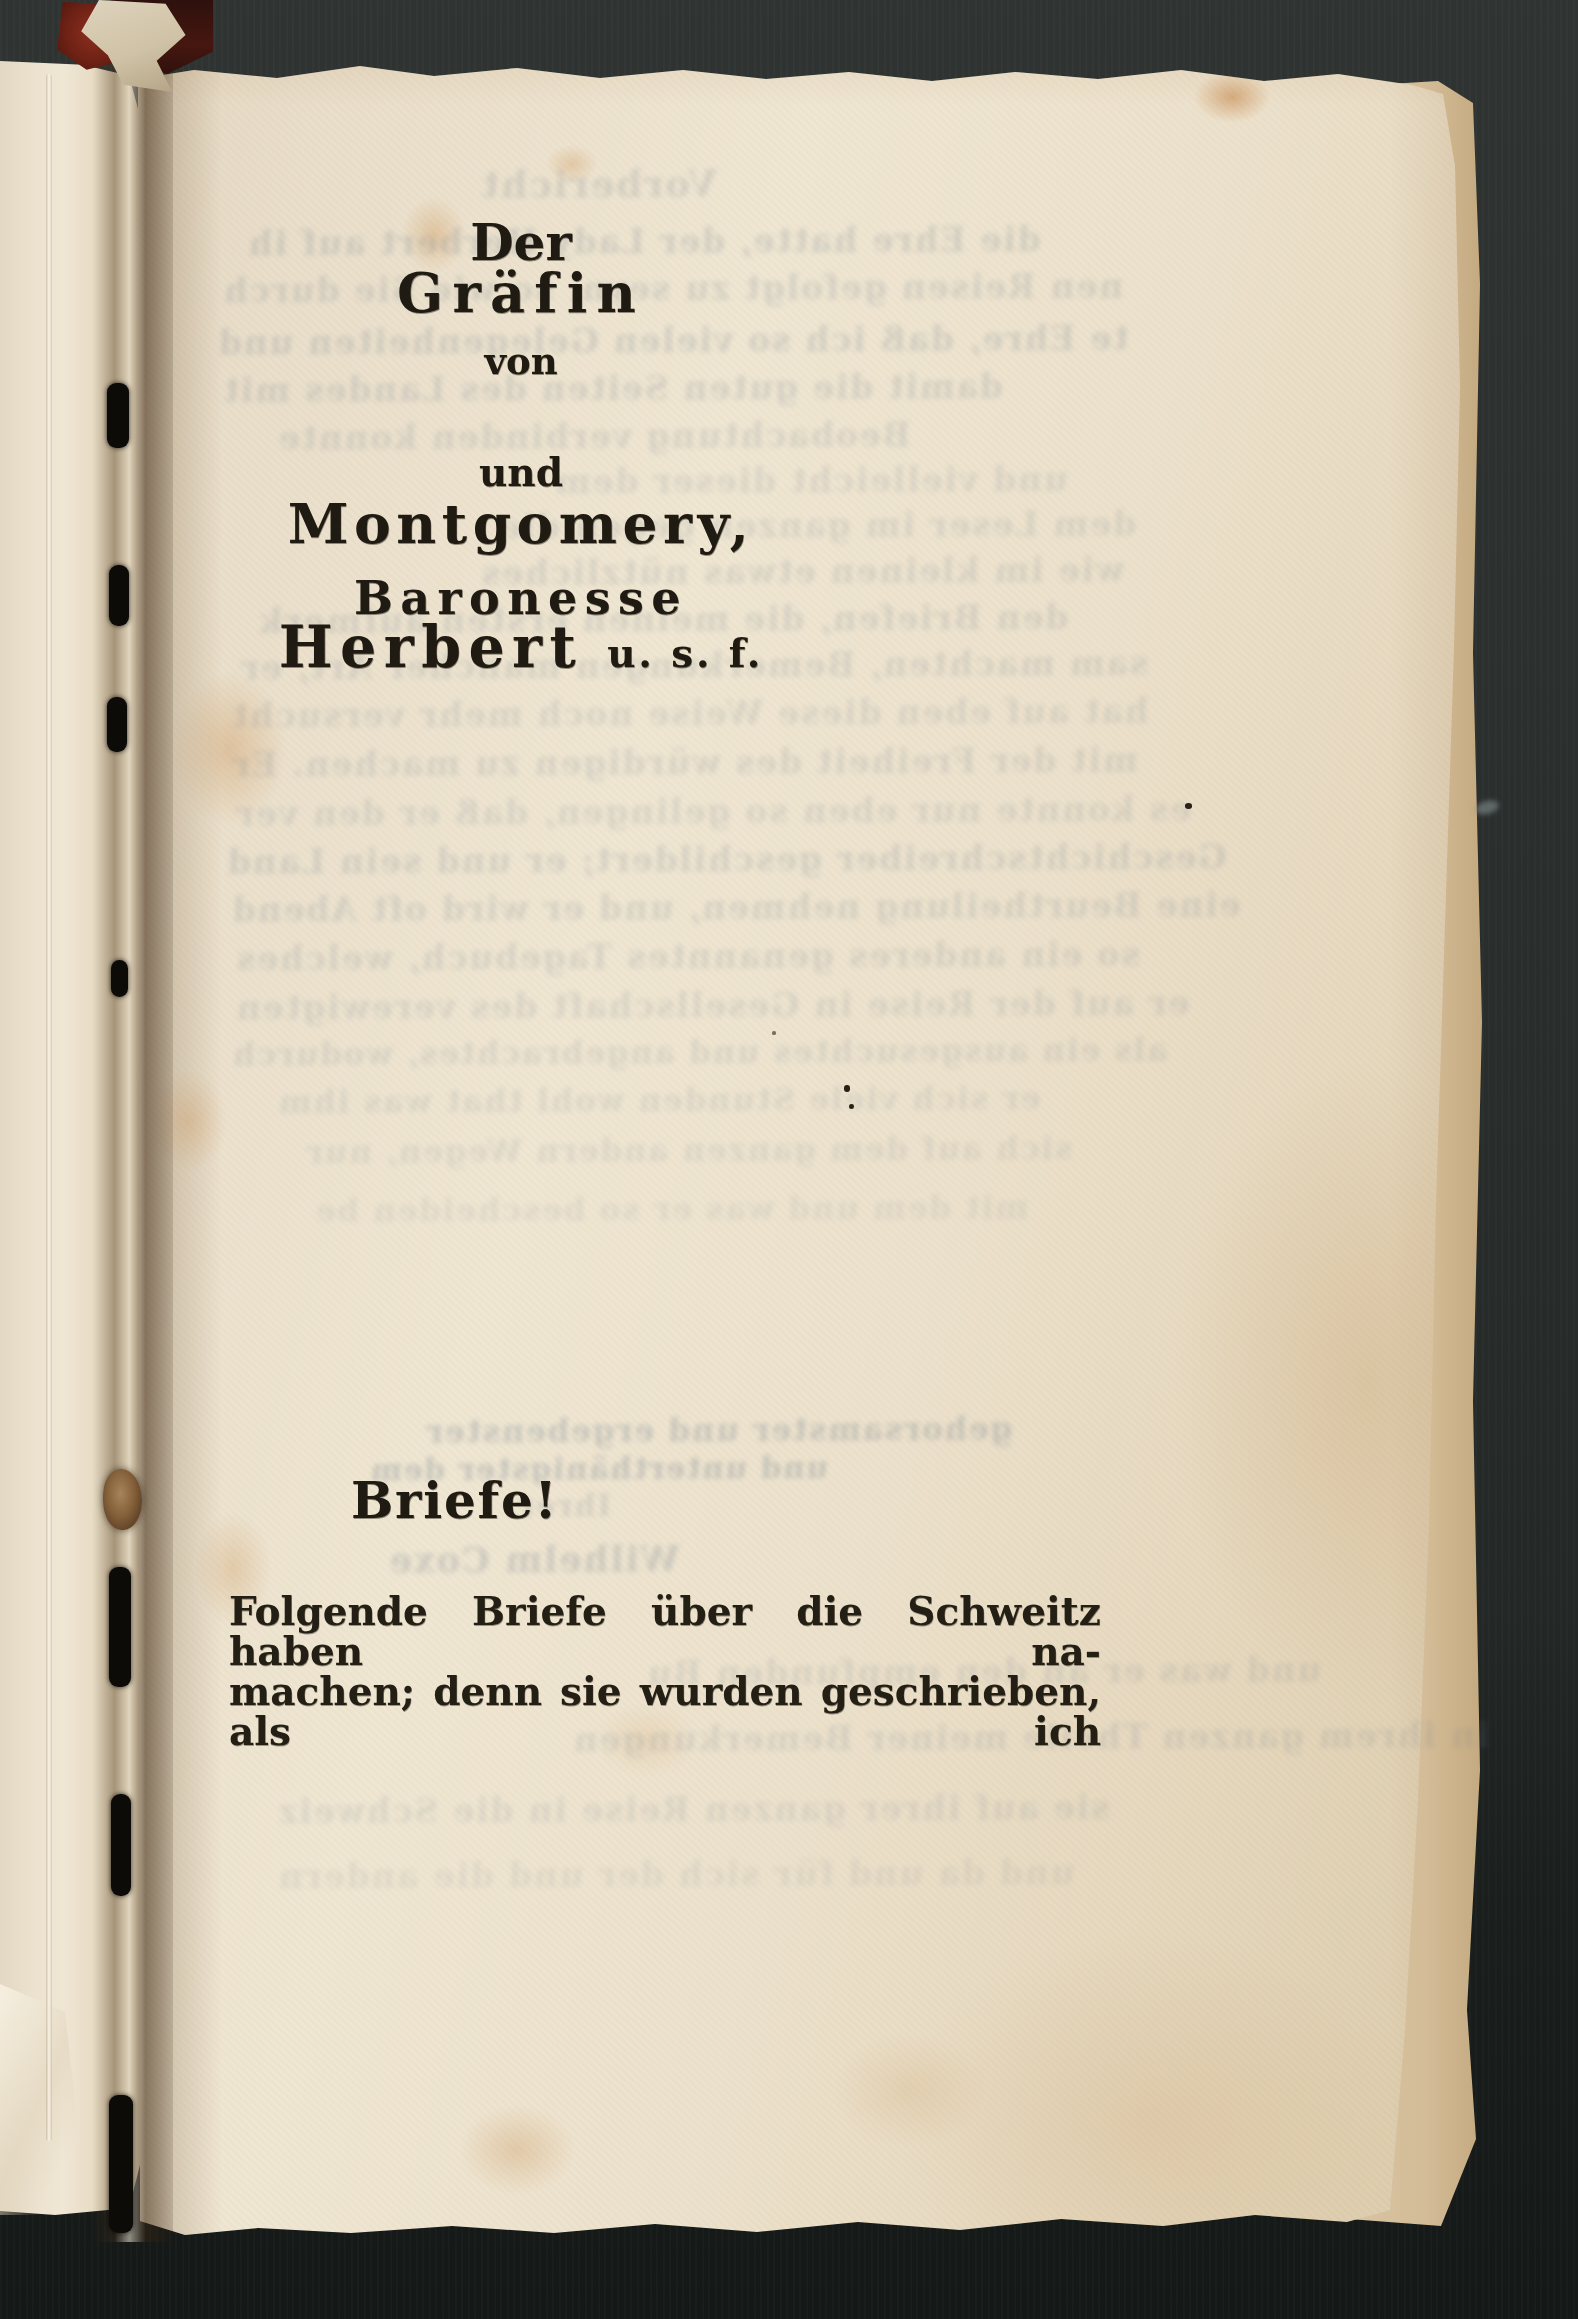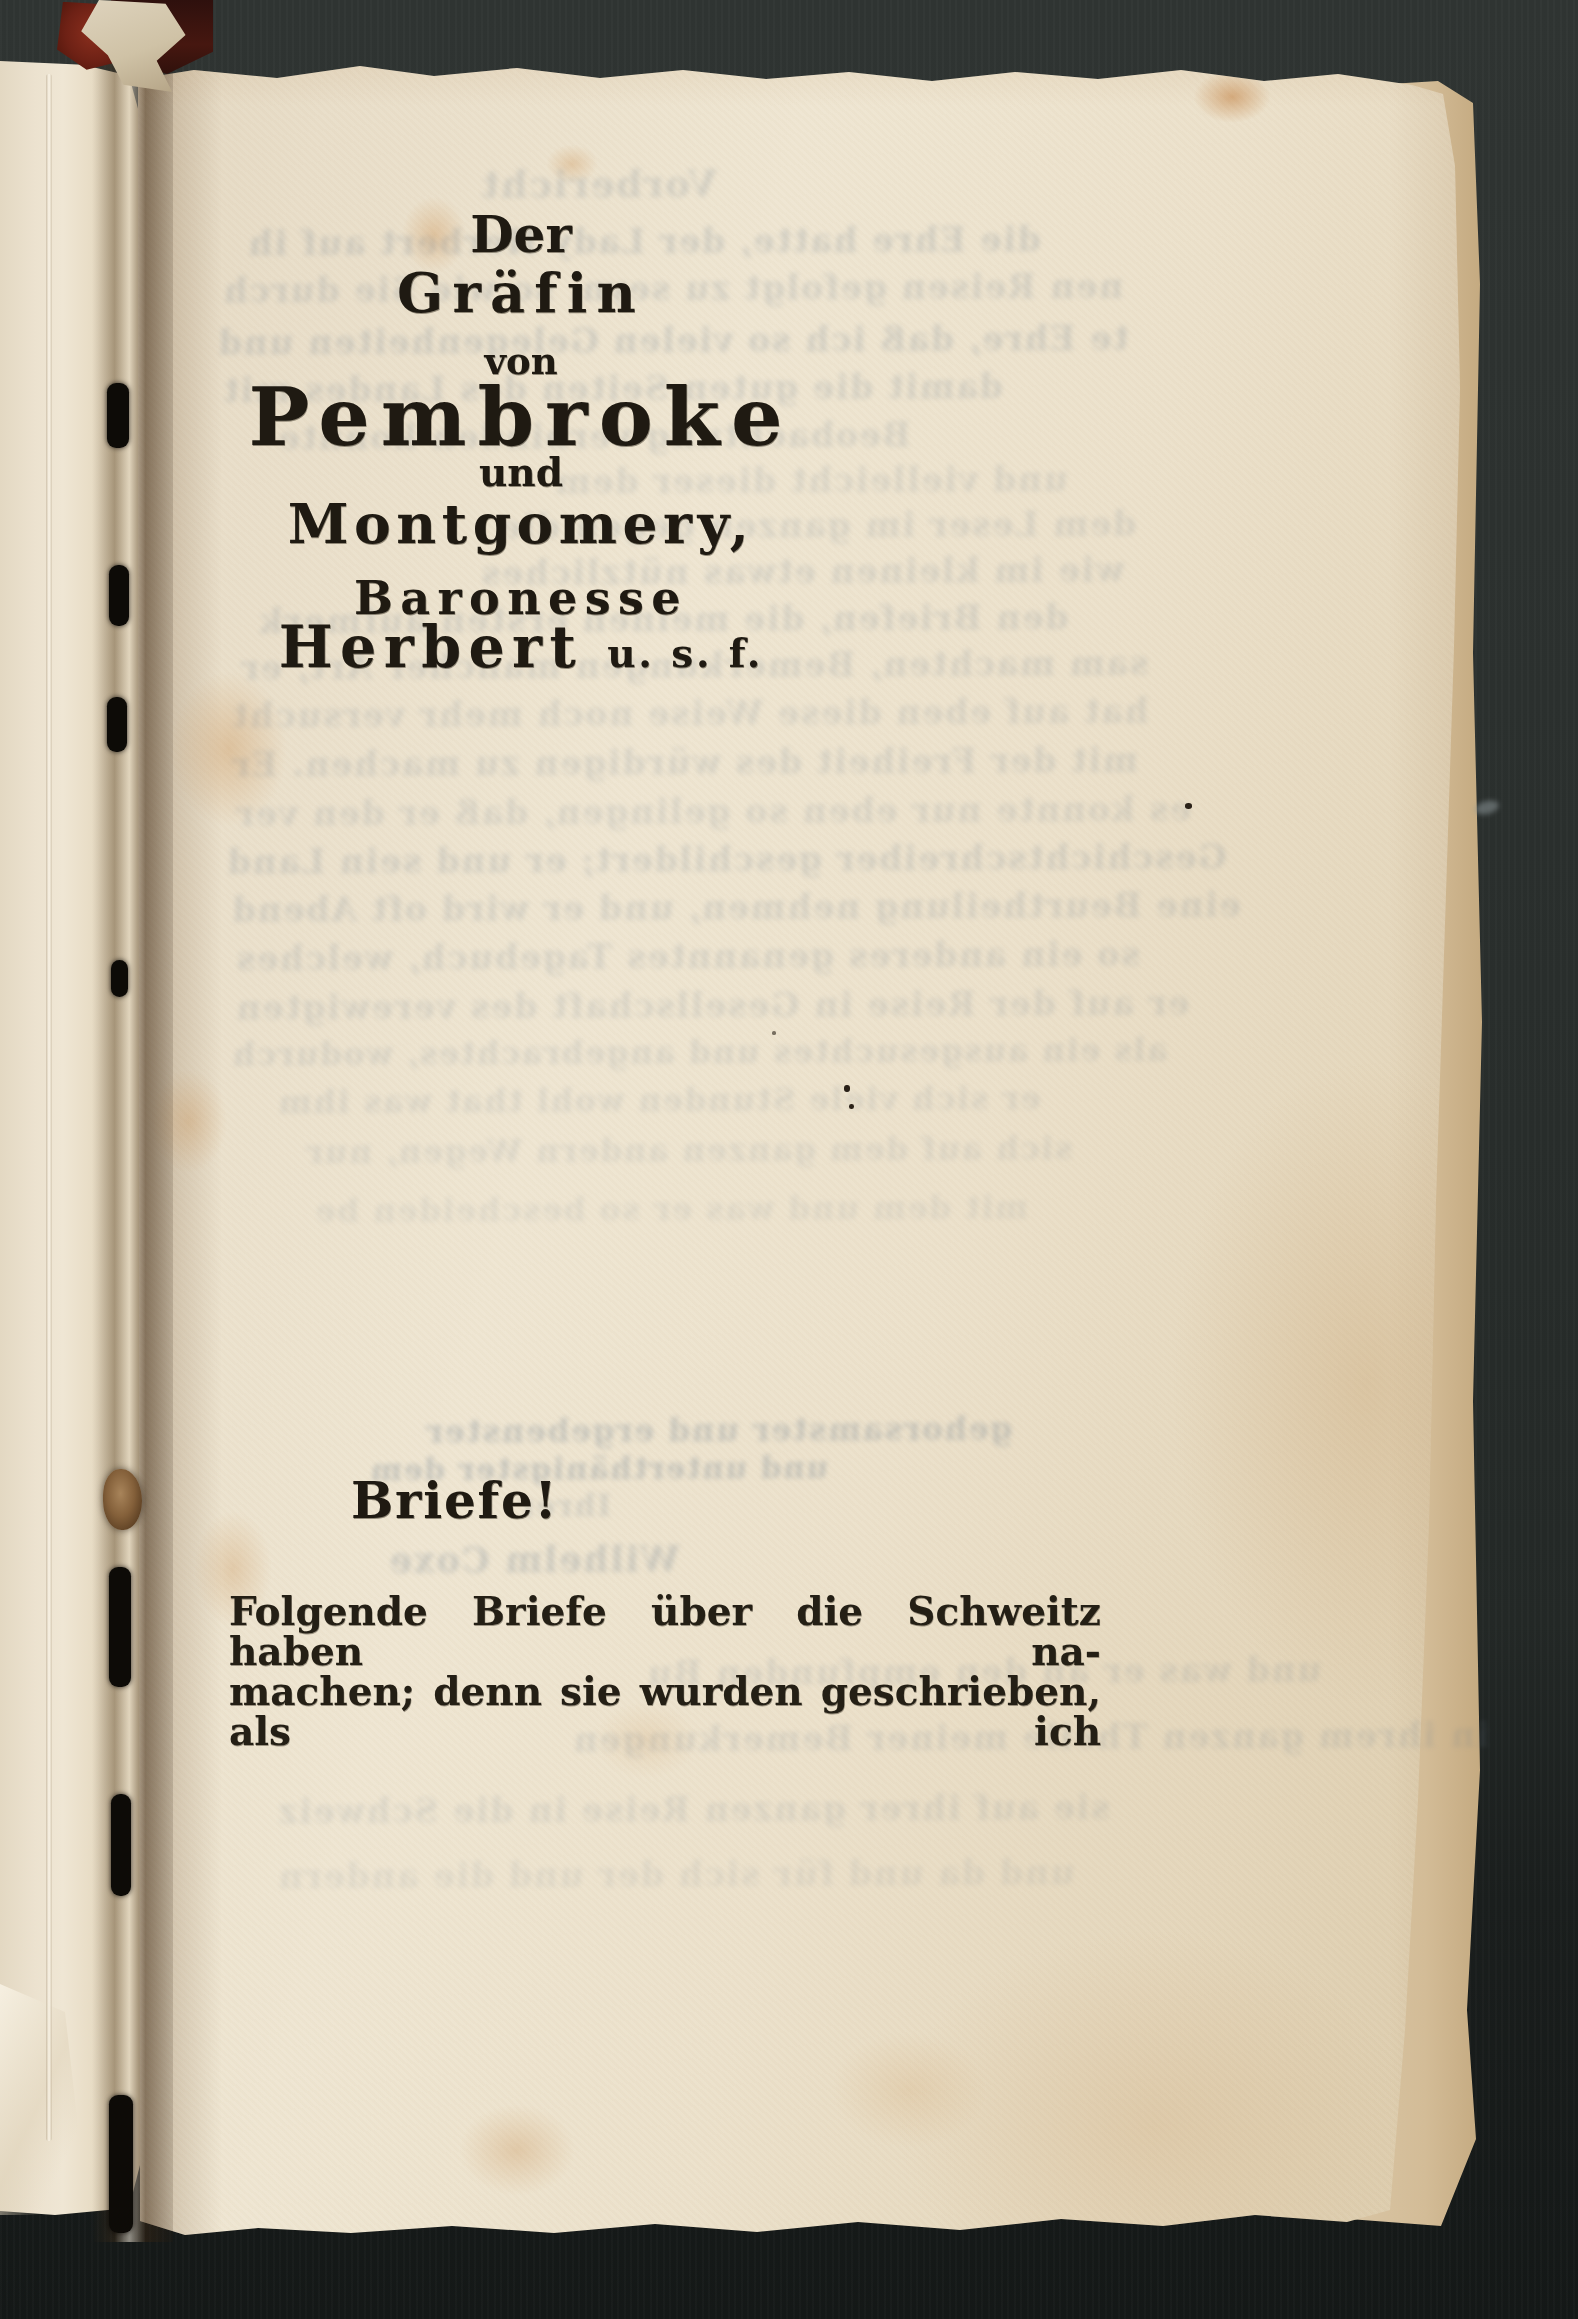--- a/index.html
+++ b/index.html
@@ -101,21 +101,21 @@
     letter-spacing:1.8px;
   }
   
   #dedication{ position:absolute; left:198px; top:0; width:646px; height:831px; }
   .tline{
     position:absolute; left:0; width:100%; text-align:center;
     color:#1f1a12; font-weight:bold;
     text-shadow:0.6px 0.7px 0.4px rgba(35,28,16,0.45);
     white-space:nowrap;
   }
-  .t-sm {top:205px; font-size:50px;}
+  .t-sm {top:213px; font-size:50px;}
   .t-md {top:261px; font-size:54px; letter-spacing:9.2px;text-align:center;}
   .t-xs {top:339px; font-size:37px;}
   .t-xl {top:369px; font-size:81px; letter-spacing:11px;}
   .t-xs2{top:449px; font-size:39px;}
   .t-xl2{top:491px; font-size:55px; letter-spacing:5.5px;}
   .t-md2{top:571px; font-size:46px; letter-spacing:7.4px;}
   .t-lg {top:613px; font-size:57px; letter-spacing:7.4px;}
   .suffix{ font-size:39px; letter-spacing:2.8px; margin-left:24px;text-align:center; }
   #salutation{
     position:absolute; left:351px; top:1471px; font-size:50px; font-weight:bold;
@@ -194,21 +194,20 @@
       <div class="ghost" style="left: 646px; top: 1652px; font-size: 33px; opacity: 0.16;">und was er an den empfunden Bu</div>
       <div class="ghost" style="left: 572px; top: 1718px; font-size: 33px; opacity: 0.17;">in ihrem ganzen Theile meiner Bemerkungen</div>
       <div class="ghost" style="left: 277px; top: 1790px; font-size: 33px; opacity: 0.15;">sie auf ihrer ganzen Reise in die Schweiz</div>
       <div class="ghost" style="left: 277px; top: 1855px; font-size: 33px; opacity: 0.12;">und da und für sich der und die andern</div>
     </div>
 
   <div id="dedication">
       <div class="tline t-sm">Der</div>
       <div class="tline t-md">Gräfin</div>
       <div class="tline t-xs">von</div>
-      <div class="tline t-xl">Pembroke</div>
       <div class="tline t-xs2">und</div>
       <div class="tline t-xl2">Montgomery,</div>
       <div class="tline t-md2">Baronesse</div>
       <div class="tline t-lg">Herbert<span class="suffix">u. s. f.</span></div>
     </div>
 
   <div id="salutation">Briefe!</div>
 
   <div id="body-para">
       <div class="bline">Folgende Briefe über die Schweitz haben na-</div>

